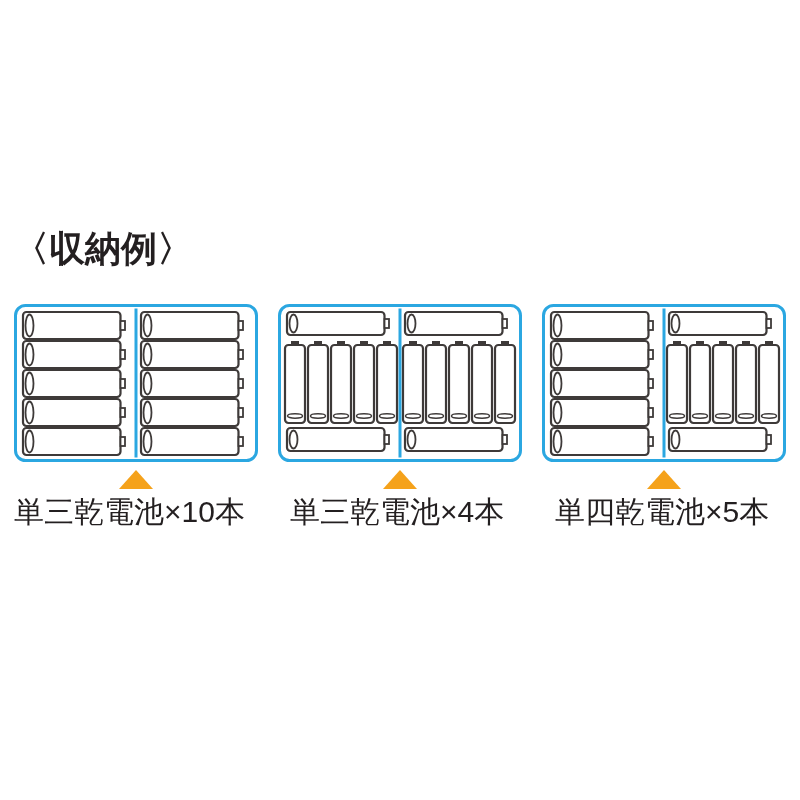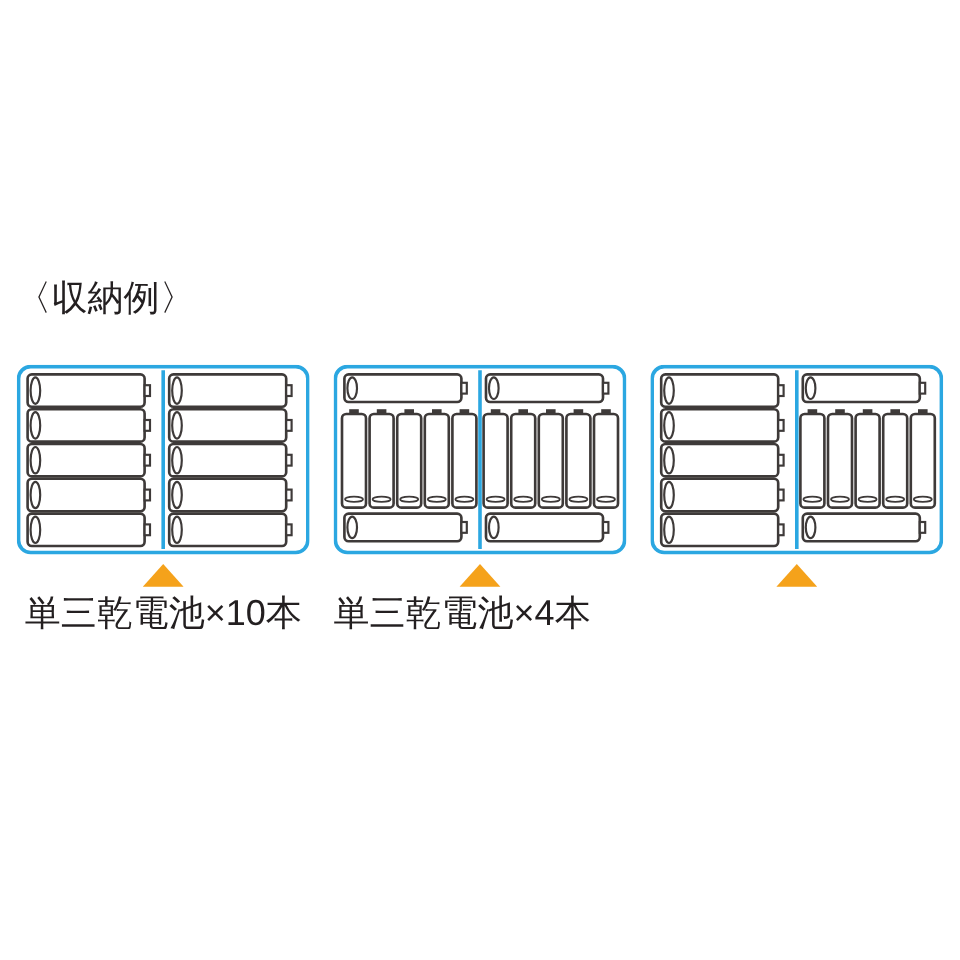--- a/index.html
+++ b/index.html
@@ -14,25 +14,26 @@
   .stage {
     position: relative;
     width: 800px;
     height: 800px;
     background: #ffffff;
   }
   .heading {
     position: absolute;
     left: 13px;
     top: 232px;
-    font-size: 30px;
+    font-size: 36px;
     line-height: 34px;
     color: var(--text-color, #231F20);
     letter-spacing: 0px;
     white-space: nowrap;
+    font-weight: bold;
   }
   .case-svg {
     position: absolute;
     top: 304px;
   }
   .pointer-triangle {
     position: absolute;
     top: 470px;
     width: 0;
     height: 0;
@@ -41,21 +42,21 @@
     border-bottom: 19px solid var(--triangle-color, #F5A21B);
   }
   .case-label {
     position: absolute;
     top: 492px;
     font-size: 30px;
     line-height: 39px;
     color: var(--text-color, #231F20);
     white-space: nowrap;
   }
-  .case-label.center { text-align: center; }
+  .case-label.center { }
   .case-label .label-line { display: block; }
 </style>
 </head>
 <body style="background: rgb(255, 255, 255);">
 
 <div class="stage">
   <div class="heading">〈収納例〉</div>
   <div id="cases">
       <svg class="case-svg" width="244" height="158" viewBox="0 0 244 158" style="left: 14px;">
         <rect x="1.5" y="1.5" width="241" height="155" rx="10" fill="#FFFFFF" stroke="#2BA7E1" stroke-width="3"></rect>
@@ -183,21 +184,21 @@
           <rect x="217" y="41" width="20" height="78" rx="3.5" fill="#FFFFFF" stroke="#3E3A39" stroke-width="2.2"></rect>
           <ellipse cx="227" cy="112" rx="7.5" ry="2.2" fill="none" stroke="#3E3A39" stroke-width="1.5"></ellipse>
         </g>
         <g>
           <rect x="127" y="124" width="97.5" height="23" rx="3.5" fill="#FFFFFF" stroke="#3E3A39" stroke-width="2.2"></rect>
           <ellipse cx="133.5" cy="135.5" rx="4" ry="9" fill="none" stroke="#3E3A39" stroke-width="1.8"></ellipse>
           <rect x="224.5" y="131" width="4.5" height="9" fill="#FFFFFF" stroke="#3E3A39" stroke-width="1.8"></rect>
         </g>
       </svg>
       <div class="pointer-triangle" style="left: 383px;"></div>
-      <div class="case-label" style="left: 278px;">
+      <div class="case-label" style="left: 290px;">
         <span class="label-line">単三乾電池×4本</span>
       </div>
       <svg class="case-svg" width="244" height="158" viewBox="0 0 244 158" style="left: 542px;">
         <rect x="1.5" y="1.5" width="241" height="155" rx="10" fill="#FFFFFF" stroke="#2BA7E1" stroke-width="3"></rect>
         <line x1="122" y1="4.5" x2="122" y2="153.5" stroke="#2BA7E1" stroke-width="3"></line>
         <g>
           <rect x="9" y="8" width="97.5" height="27" rx="3.5" fill="#FFFFFF" stroke="#3E3A39" stroke-width="2.2"></rect>
           <ellipse cx="15.5" cy="21.5" rx="4" ry="11" fill="none" stroke="#3E3A39" stroke-width="1.8"></ellipse>
           <rect x="106.5" y="17" width="4.5" height="9" fill="#FFFFFF" stroke="#3E3A39" stroke-width="1.8"></rect>
         </g>
@@ -252,15 +253,16 @@
           <ellipse cx="227" cy="112" rx="7.5" ry="2.2" fill="none" stroke="#3E3A39" stroke-width="1.5"></ellipse>
         </g>
         <g>
           <rect x="127" y="124" width="97.5" height="23" rx="3.5" fill="#FFFFFF" stroke="#3E3A39" stroke-width="2.2"></rect>
           <ellipse cx="133.5" cy="135.5" rx="4" ry="9" fill="none" stroke="#3E3A39" stroke-width="1.8"></ellipse>
           <rect x="224.5" y="131" width="4.5" height="9" fill="#FFFFFF" stroke="#3E3A39" stroke-width="1.8"></rect>
         </g>
       </svg>
       <div class="pointer-triangle" style="left: 647px;"></div>
       <div class="case-label" style="left: 555px;">
+        <span class="label-line">単四乾電池×5本</span>
       </div>
     </div>
 </div>
 
 </body></html>

